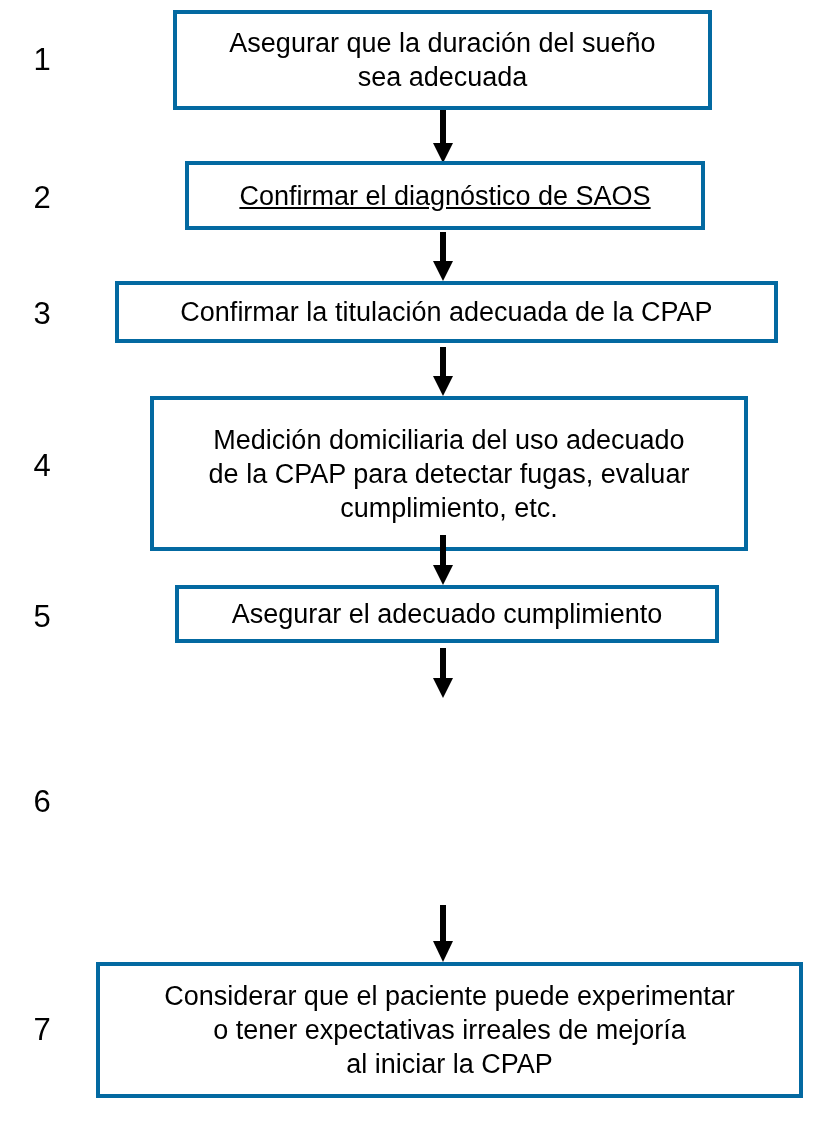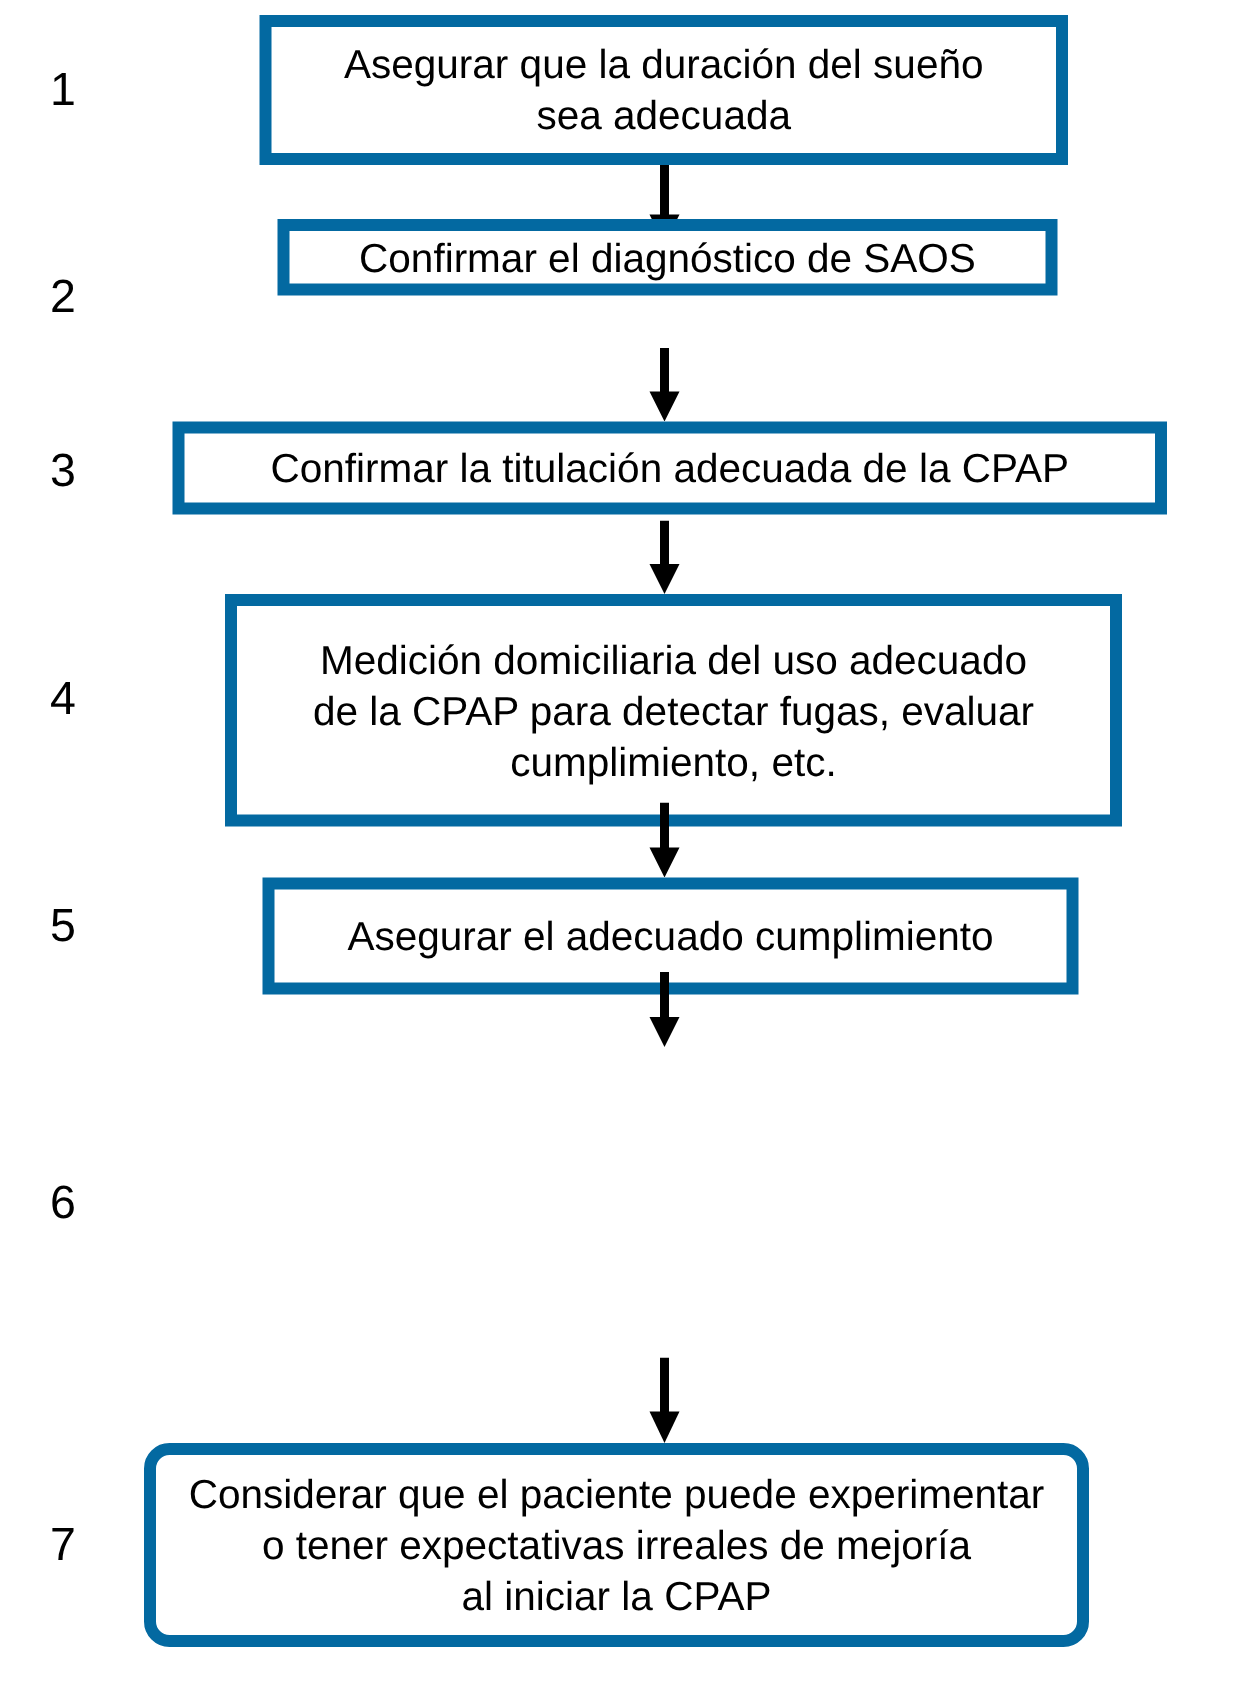--- a/index.html
+++ b/index.html
@@ -21,21 +21,21 @@
     font-size: 31px;
     line-height: 1;
     color: #000000;
     text-align: center;
     width: 60px;
     font-weight: 400;
   }
   .node-box {
     position: absolute;
     box-sizing: border-box;
-    border: 8px solid #0369a1;
+    border: 4px solid #0369a1;
     background: #ffffff;
     display: flex;
     align-items: center;
     justify-content: center;
   }
   .node-text {
     font-size: 27px;
     line-height: 34px;
     text-align: center;
     color: #000000;
@@ -68,21 +68,21 @@
 sea adecuada</div>
   </div>
 
   <div class="connector" style="left:428px; top:110px; height:53px;">
     <svg width="30" height="53" viewBox="0 0 30 53">
       <line x1="15" y1="0" x2="15" y2="38" stroke="#000000" stroke-width="6"></line>
       <polygon points="15,53 5,33 25,33" fill="#000000"></polygon>
     </svg>
   </div>
 
-  <div class="node-box" style="left:185px; top:146px; width:520px; height:51px;">
+  <div class="node-box" style="left:185px; top:161px; width:520px; height:69px;text-decoration:underline;">
     <div class="node-text">Confirmar el diagnóstico de SAOS</div>
   </div>
 
   <div class="connector" style="left:428px; top:232px; height:49px;">
     <svg width="30" height="49" viewBox="0 0 30 49">
       <line x1="15" y1="0" x2="15" y2="34" stroke="#000000" stroke-width="6"></line>
       <polygon points="15,49 5,29 25,29" fill="#000000"></polygon>
     </svg>
   </div>
 
@@ -103,38 +103,38 @@
 cumplimiento, etc.</div>
   </div>
 
   <div class="connector" style="left:428px; top:535px; height:50px;">
     <svg width="30" height="50" viewBox="0 0 30 50">
       <line x1="15" y1="0" x2="15" y2="35" stroke="#000000" stroke-width="6"></line>
       <polygon points="15,50 5,30 25,30" fill="#000000"></polygon>
     </svg>
   </div>
 
-  <div class="node-box" style="left:175px; top:585px; width:544px; height:78px;">
+  <div class="node-box" style="left:175px; top:585px; width:544px; height:58px;">
     <div class="node-text">Asegurar el adecuado cumplimiento</div>
   </div>
 
   <div class="connector" style="left:428px; top:648px; height:50px;">
     <svg width="30" height="50" viewBox="0 0 30 50">
       <line x1="15" y1="0" x2="15" y2="35" stroke="#000000" stroke-width="6"></line>
       <polygon points="15,50 5,30 25,30" fill="#000000"></polygon>
     </svg>
   </div>
 
 
   <div class="connector" style="left:428px; top:905px; height:57px;">
     <svg width="30" height="57" viewBox="0 0 30 57">
       <line x1="15" y1="0" x2="15" y2="41" stroke="#000000" stroke-width="6"></line>
       <polygon points="15,57 5,36 25,36" fill="#000000"></polygon>
     </svg>
   </div>
 
-  <div class="node-box" style="left:96px; top:962px; width:630px; height:136px;border-radius:17px;">
+  <div class="node-box" style="left:96px; top:962px; width:707px; height:136px;">
     <div class="node-text">Considerar que el paciente puede experimentar
 o tener expectativas irreales de mejoría
 al iniciar la CPAP</div>
   </div>
 
 </div>
 
 </body></html>

